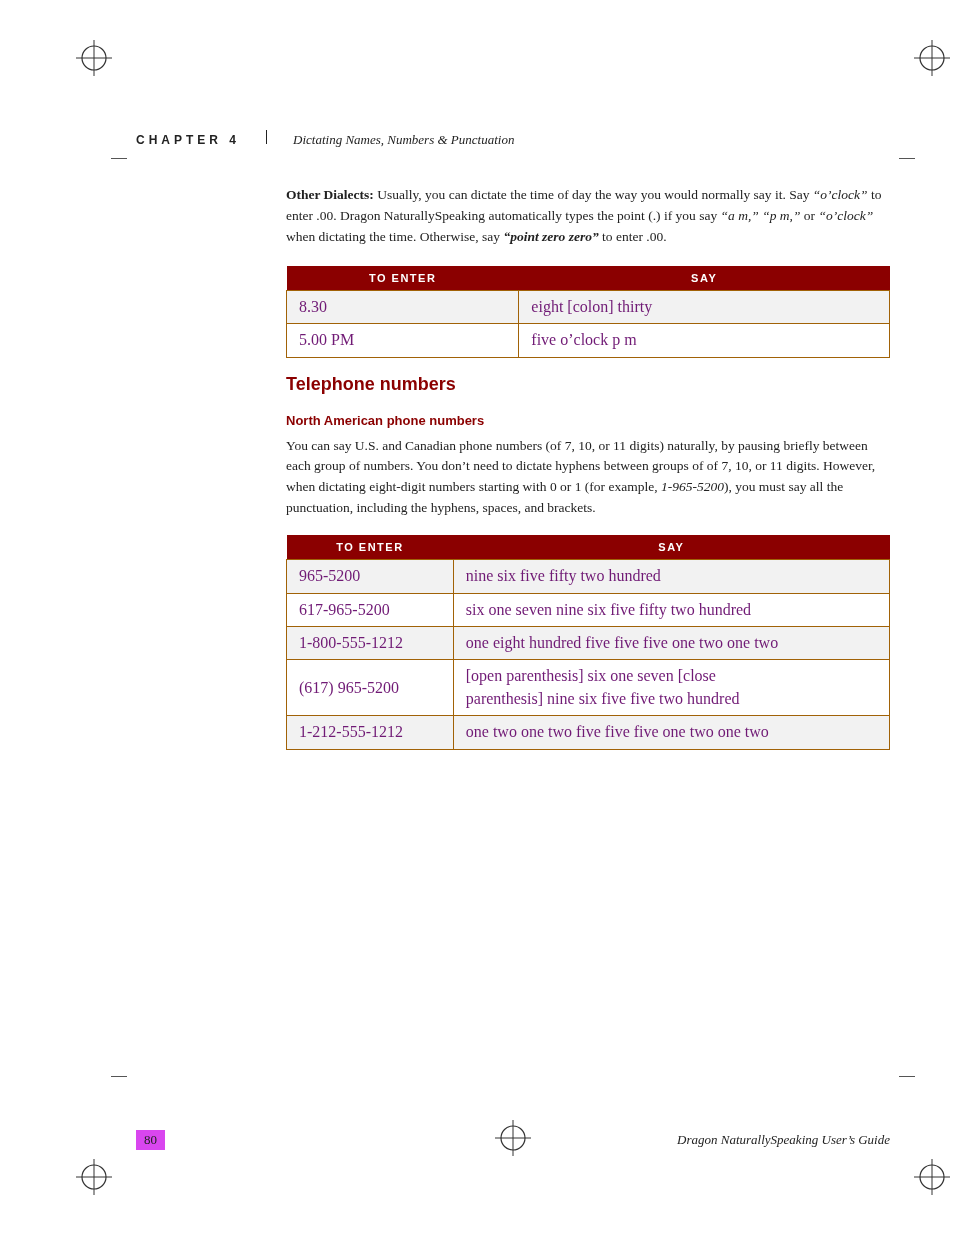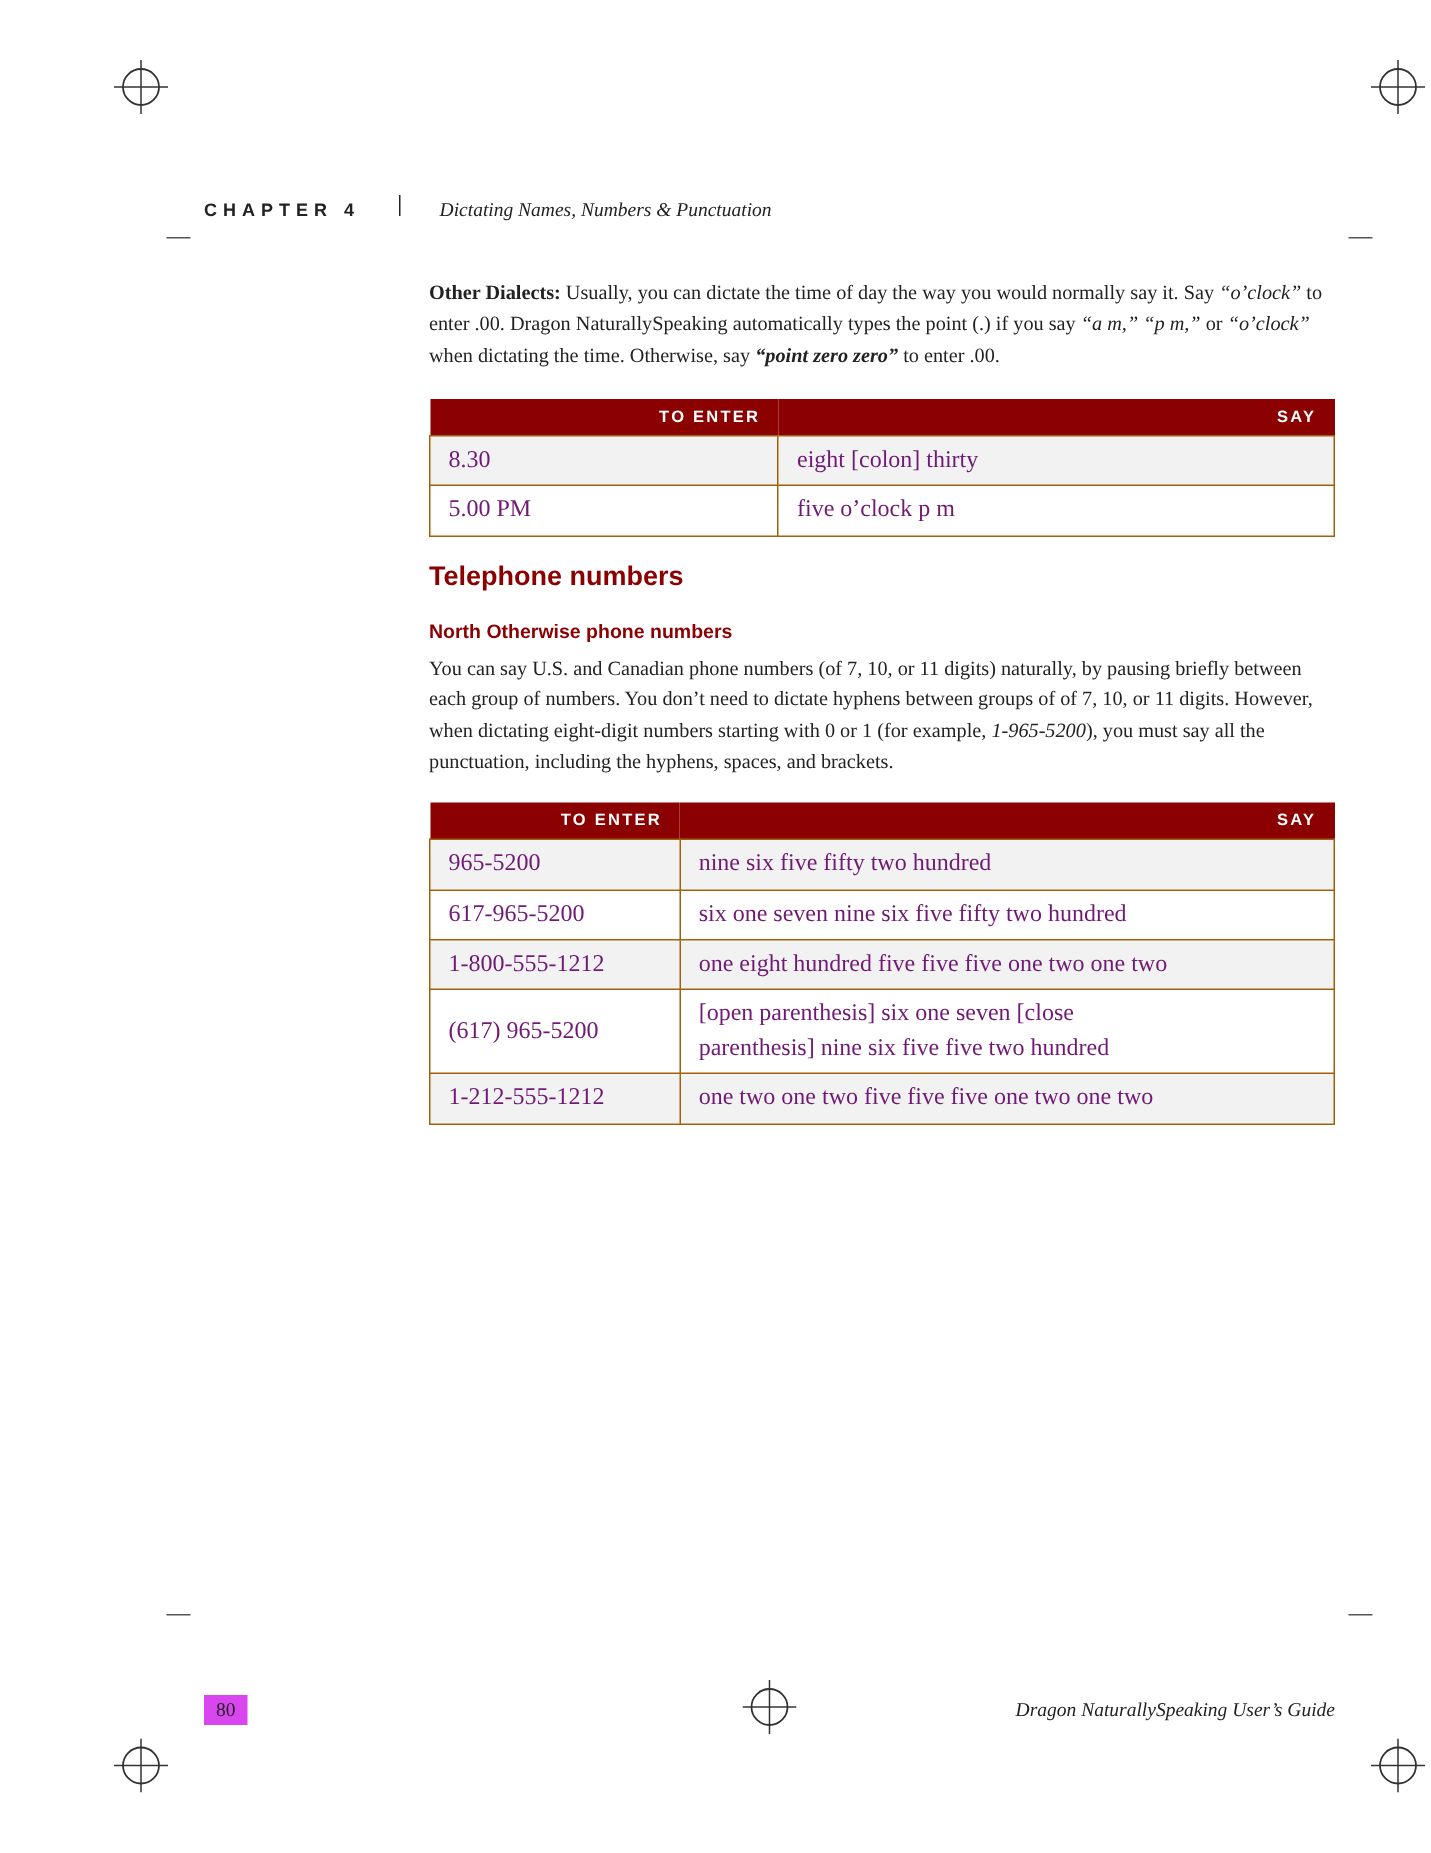--- a/index.html
+++ b/index.html
@@ -101,21 +101,21 @@
     }
 
     .table-header-row th {
       color: #ffffff;
       font-family: Arial, Helvetica, sans-serif;
       font-size: 11px;
       font-weight: bold;
       letter-spacing: 1.5px;
       text-transform: uppercase;
       padding: 6px 12px;
-      text-align: right;
+      text-align: center;
     }
 
     .data-table td {
       padding: 5px 12px;
       border: 1px solid #a16207;
       color: #701a75;
       font-size: 16px;
       line-height: 1.4;
     }
 
@@ -299,21 +299,21 @@
           <tr>
             <td>5.00 PM</td>
             <td>five o’clock p m</td>
           </tr>
         </tbody>
     </table>
 
 
     <div class="section-heading">Telephone numbers</div>
 
-    <div class="subsection-heading">North Otherwise phone numbers</div>
+    <div class="subsection-heading">North American phone numbers</div>
 
     <div class="body-para">
       <span>You can say U.S. and Canadian phone numbers (of 7, 10, or 11 digits) naturally, by pausing briefly between each group of numbers. You don’t need to dictate hyphens between groups of of 7, 10, or 11 digits. However, when dictating eight-digit numbers starting with 0 or 1 (for example, </span><span class="italic-text">1-965-5200</span><span>), you must say all the punctuation, including the hyphens, spaces, and brackets.</span>
     </div>
 
     <table class="data-table">
       <thead>
         <tr class="table-header-row">
           <th>TO ENTER</th>
           <th>SAY</th>

